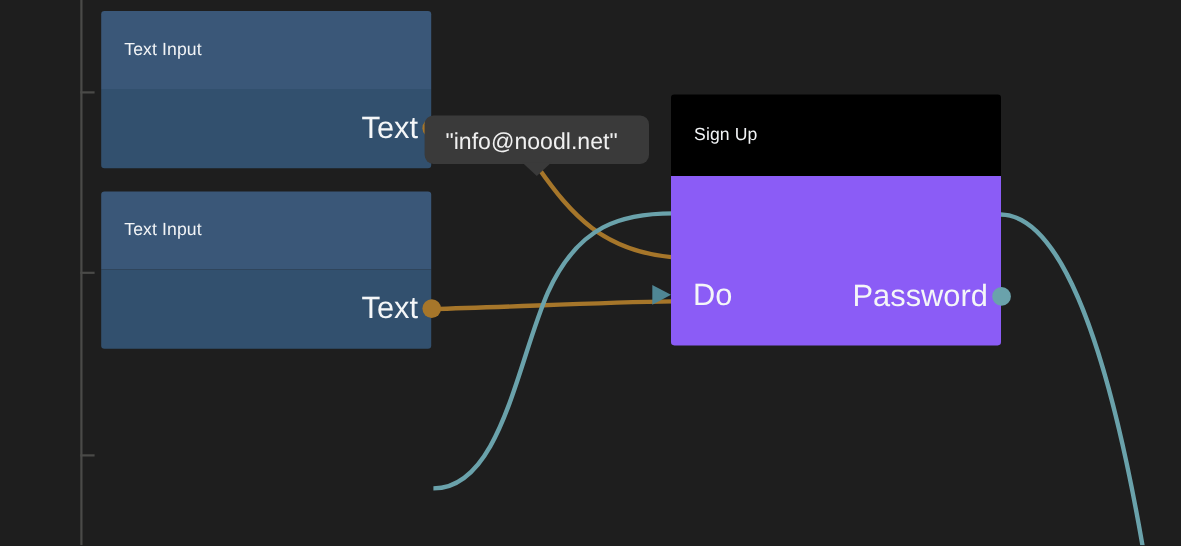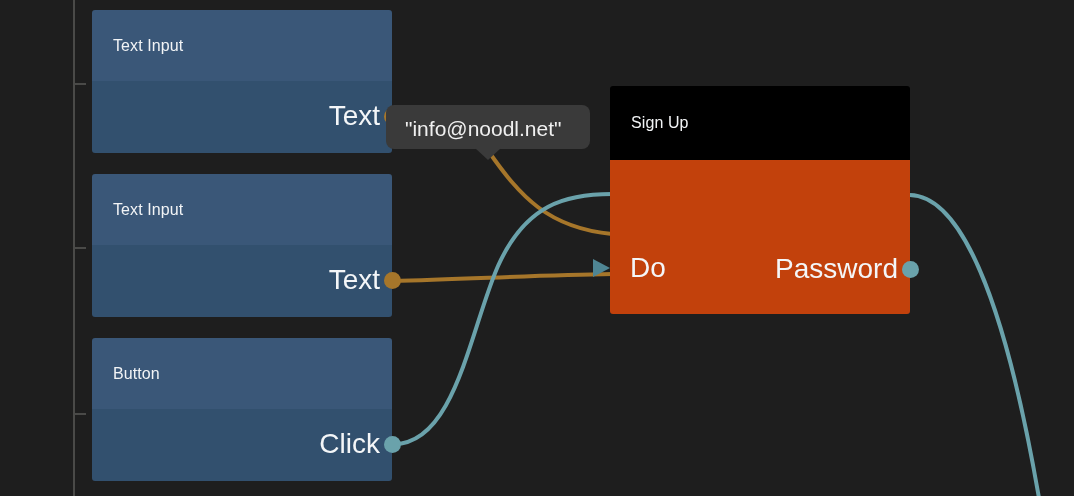--- a/index.html
+++ b/index.html
@@ -71,21 +71,21 @@
     position: relative;
     box-sizing: border-box;
     border-radius: 0 0 3px 3px;
   }
 
   
   .node.blue .node-header { background: #3a5778; }
   .node.blue .node-body   { background: #32506e; }
   
   .node.green .node-header { background: #000000; }
-  .node.green .node-body   { background: #c2410c; }
+  .node.green .node-body   { background: #8b5cf6; }
 
   
   .port {
     position: absolute;
     display: flex;
     align-items: center;
     height: 22px;
     white-space: nowrap;
   }
   .port-label {
@@ -185,31 +185,20 @@
       <span class="node-title">Text Input</span>
     </div>
     <div class="node-body" style="height:72px;">
       <div class="port out" style="top:24px;">
         <span class="port-label">Text</span>
         <span class="dot orange"></span>
       </div>
     </div>
   </div>
 
-  <div class="node blue" style="left:92px; top:338px; width:300px; height:143px;">
-    <div class="node-header" style="height:71px;">
-      <span class="node-title">Button</span>
-    </div>
-    <div class="node-body" style="height:72px;">
-      <div class="port out" style="top:24px;">
-        <span class="port-label">Click</span>
-        <span class="dot teal"></span>
-      </div>
-    </div>
-  </div>
 
   <div class="node green" style="left:610px; top:86px; width:300px; height:228px;">
     <div class="node-header" style="height:74px;">
       <span class="node-title">Sign Up</span>
     </div>
     <div class="node-body" style="height:154px;">
 
       <div class="port in" style="top:97px;">
         <span class="tri teal"></span>
         <span class="port-label">Do</span>

